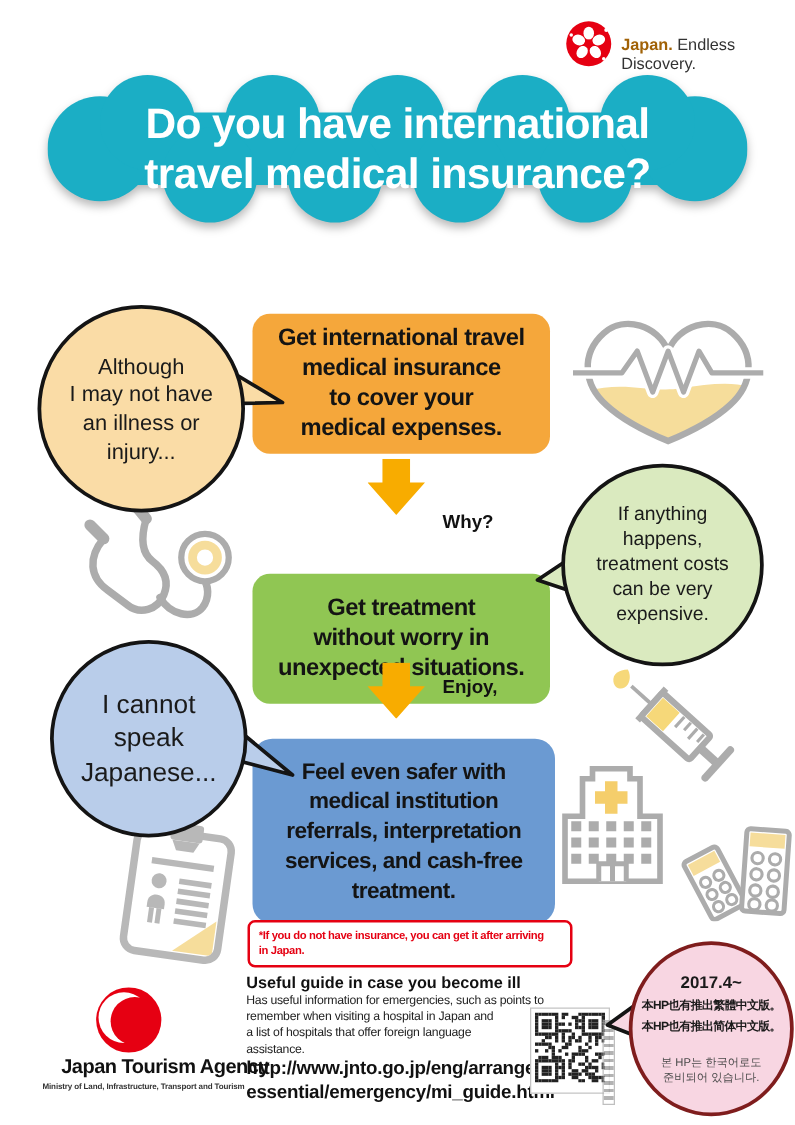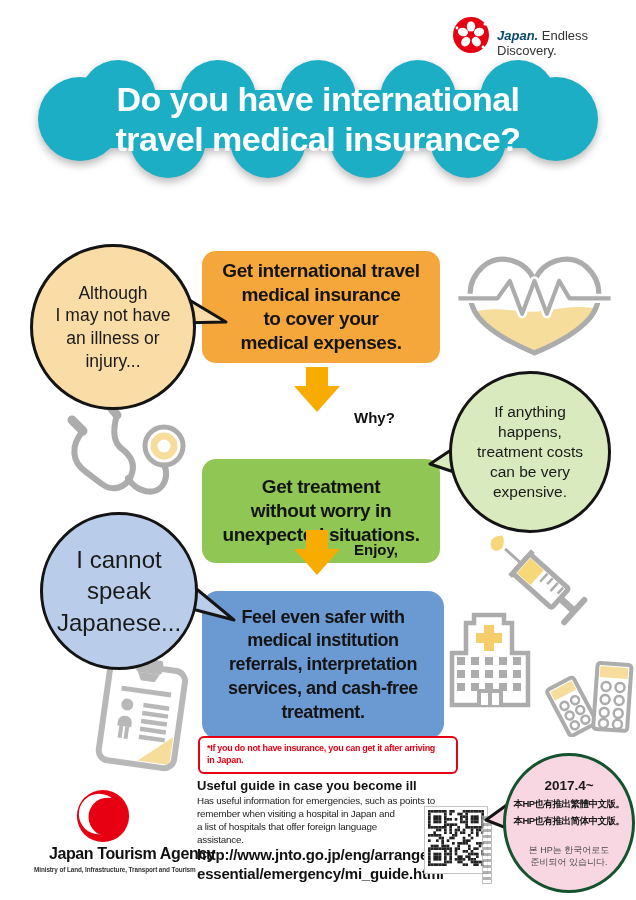--- a/index.html
+++ b/index.html
@@ -4,61 +4,61 @@
 <style>
   html,body{margin:0;padding:0;background:#fff;}
   #poster{position:relative;width:636px;height:900px;background:#fff;overflow:hidden;
           font-family:"Liberation Sans","DejaVu Sans",sans-serif;color:#1a1a1a;}
   .abs{position:absolute;}
   .preline{white-space:pre-line;}
   .center{display:flex;align-items:center;justify-content:center;text-align:center;}
 
   
   .brand-text{font-size:13px;color:#333;}
-  .brand-text b{color:#0c4a6e;font-style:italic;}
+  .brand-text b{color:#a16207;}
 
   
   .cloud-svg{filter:drop-shadow(0 4px 4px rgba(0,0,0,.28));}
   .cloud-title{color:#fff;font-weight:700;font-size:34px;line-height:1.18;letter-spacing:-0.5px;text-align:center;}
 
   .intro{font-weight:700;font-size:17px;line-height:1.22;text-align:center;color:#151515;}
 
   
   .flow-box{border-radius:14px;font-weight:700;color:#141414;text-align:center;}
   .box1{background:#F5A73B;font-size:19px;line-height:1.26;letter-spacing:-0.4px;}
   .box2{background:#90C653;font-size:19px;line-height:1.28;letter-spacing:-0.4px;margin-top:40px;}
   .box3{background:#6B9AD2;font-size:18px;line-height:1.32;letter-spacing:-0.4px;border-radius:16px;}
 
   .arrow{background:#F8AC00;clip-path:polygon(26% 0,74% 0,74% 42%,100% 42%,50% 100%,0 42%,26% 42%);}
   .arrow-label{font-weight:700;font-size:15px;color:#111;}
 
   
   .bubble{border-radius:50%;border:3.5px solid #141414;z-index:2;line-height:1.3;}
   .bubble1{background:#FADCA6;font-size:17.5px;}
   .bubble2{background:#DAEABF;font-size:15.5px;}
-  .bubble3{background:#B9CDEA;font-size:24px;}
+  .bubble3{background:#B9CDEA;font-size:21px;}
   .tail{z-index:1;}
 
   
   .note-box{border:2px solid #E50012;border-radius:6px;background:#fff;color:#E50012;
             font-weight:700;font-size:9px;letter-spacing:-0.3px;line-height:1.35;padding:4px 7px;box-sizing:border-box;}
   .guide-heading{font-weight:700;font-size:13px;color:#111;}
   .guide-body{font-size:9.8px;letter-spacing:-0.2px;line-height:1.33;color:#222;}
   .guide-url{font-weight:700;font-size:15px;letter-spacing:-0.2px;line-height:1.25;color:#111;cursor:pointer;}
   .qr-frame{background:#fff;border:1px solid #c4c4c4;padding:3px;}
 
   .vert-strip{width:8px;height:66px;border:1px solid #aaa;
               background:repeating-linear-gradient(#9a9a9a 0 3px,#fff 3px 6px);opacity:.75;}
 
   
   .agency-name{font-weight:700;font-size:16px;letter-spacing:-0.4px;color:#111;margin-left:16px;}
   .ministry{font-weight:700;font-size:6.4px;color:#333;letter-spacing:-0.1px;}
 
   
-  .pink-bubble{background:#F8D6E2;border-radius:50%;border:3px solid #14532d;z-index:2;
+  .pink-bubble{background:#F8D6E2;border-radius:50%;border:3px solid #7f1d1d;z-index:2;
                display:flex;flex-direction:column;align-items:center;justify-content:center;text-align:center;}
   .pink-date{font-weight:700;font-size:13.5px;margin-bottom:3px;}
   .pink-zh{font-weight:700;font-size:9.5px;letter-spacing:-0.5px;margin:2px 0;}
   .pink-ko{font-size:9px;color:#4a4a4a;line-height:1.35;margin-top:14px;}
 </style>
 </head>
 <body>
 
 <div id="poster">
 

